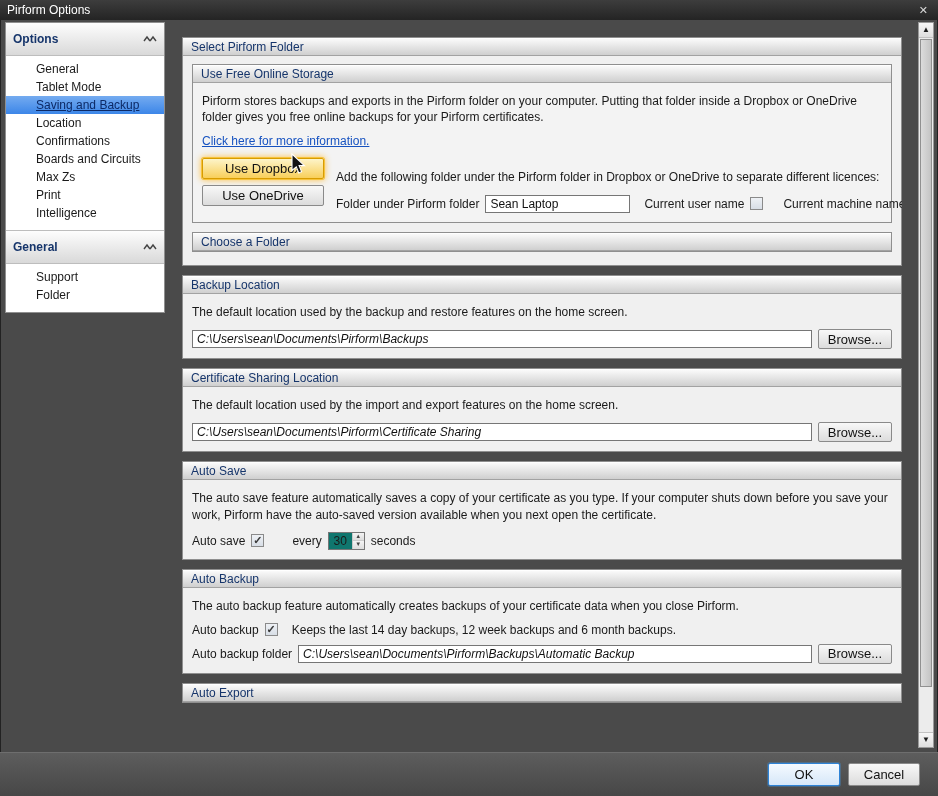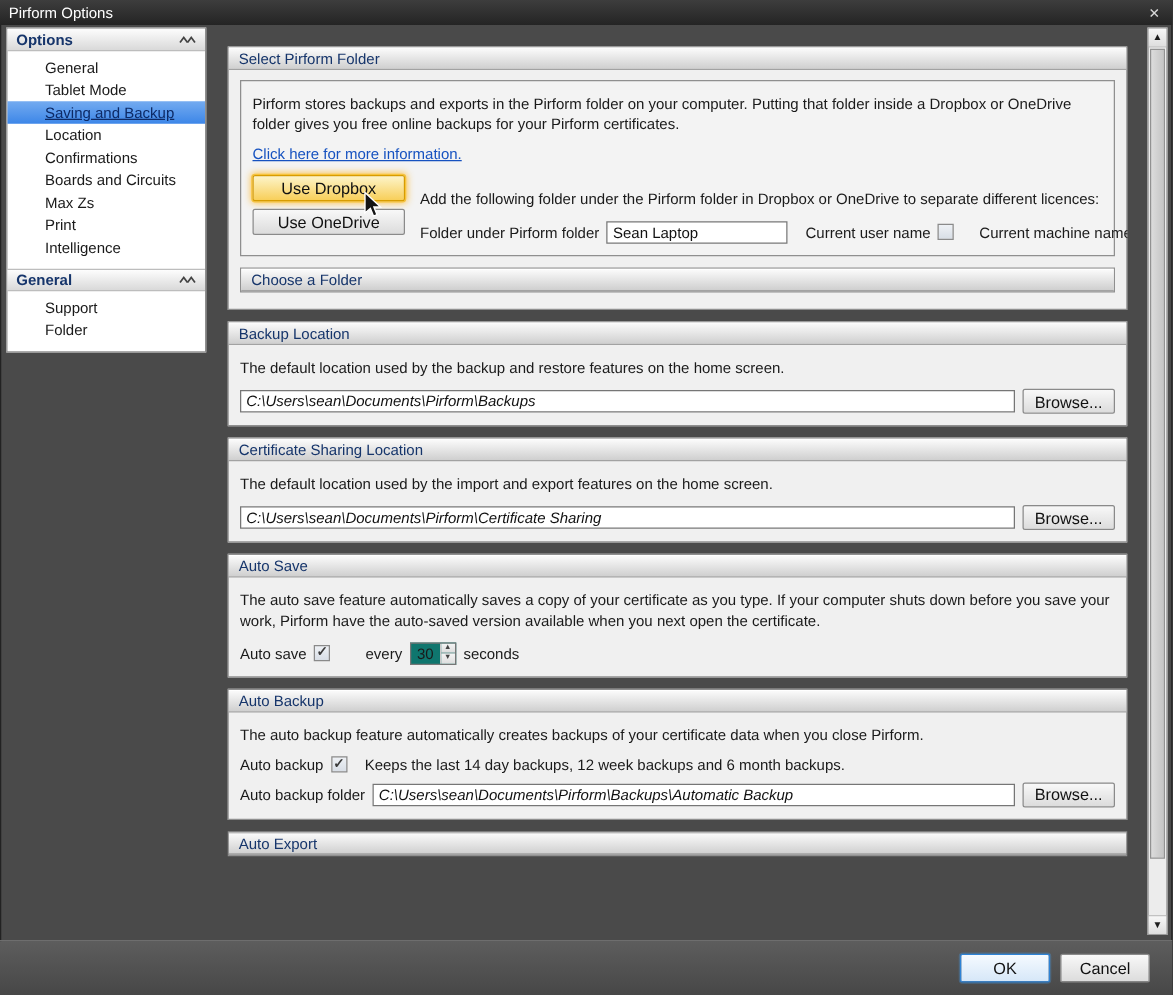--- a/index.html
+++ b/index.html
@@ -31,21 +31,21 @@
   .sidebar {
     position: absolute;
     left: 5px; top: 22px;
     width: 160px;
     background: #fff;
     border: 1px solid #8f8f8f;
   }
   .side-group-header {
     height: 18px;
     display: flex; align-items: center; justify-content: space-between;
-    padding: 1px 7px;
+    padding: 16px 7px;
     background: linear-gradient(#fdfdfd, #d9d9d9);
     border-bottom: 1px solid #bdbdbd;
     color: #16356b;
     font-weight: bold;
   }
   .side-group-header + .side-items { padding: 4px 0 8px; }
   .side-group-header.second { border-top: 1px solid #bdbdbd; }
   .side-item {
     height: 18px; line-height: 18px;
     padding-left: 30px;
@@ -243,20 +243,21 @@
   </div>
 </div>
 
 <div class="content">
 
   <div class="groupbox">
     <div class="gb-header">Select Pirform Folder</div>
     <div class="gb-body">
 
       <div class="groupbox sub">
+        <div class="gb-header">Use Free Online Storage</div>
         <div class="gb-body">
           <div class="para">Pirform stores backups and exports in the Pirform folder on your computer.  Putting that folder inside a Dropbox or OneDrive folder gives you free online backups for your Pirform certificates.</div>
           <a class="link">Click here for more information.</a>
           <div class="storage-grid">
             <div class="btn-col">
               <button class="btn wide dropbox">Use Dropbox</button>
               <button class="btn wide">Use OneDrive</button>
             </div>
             <div class="right-col">
               <div class="note">Add the following folder under the Pirform folder in Dropbox or OneDrive to separate different licences:</div>

